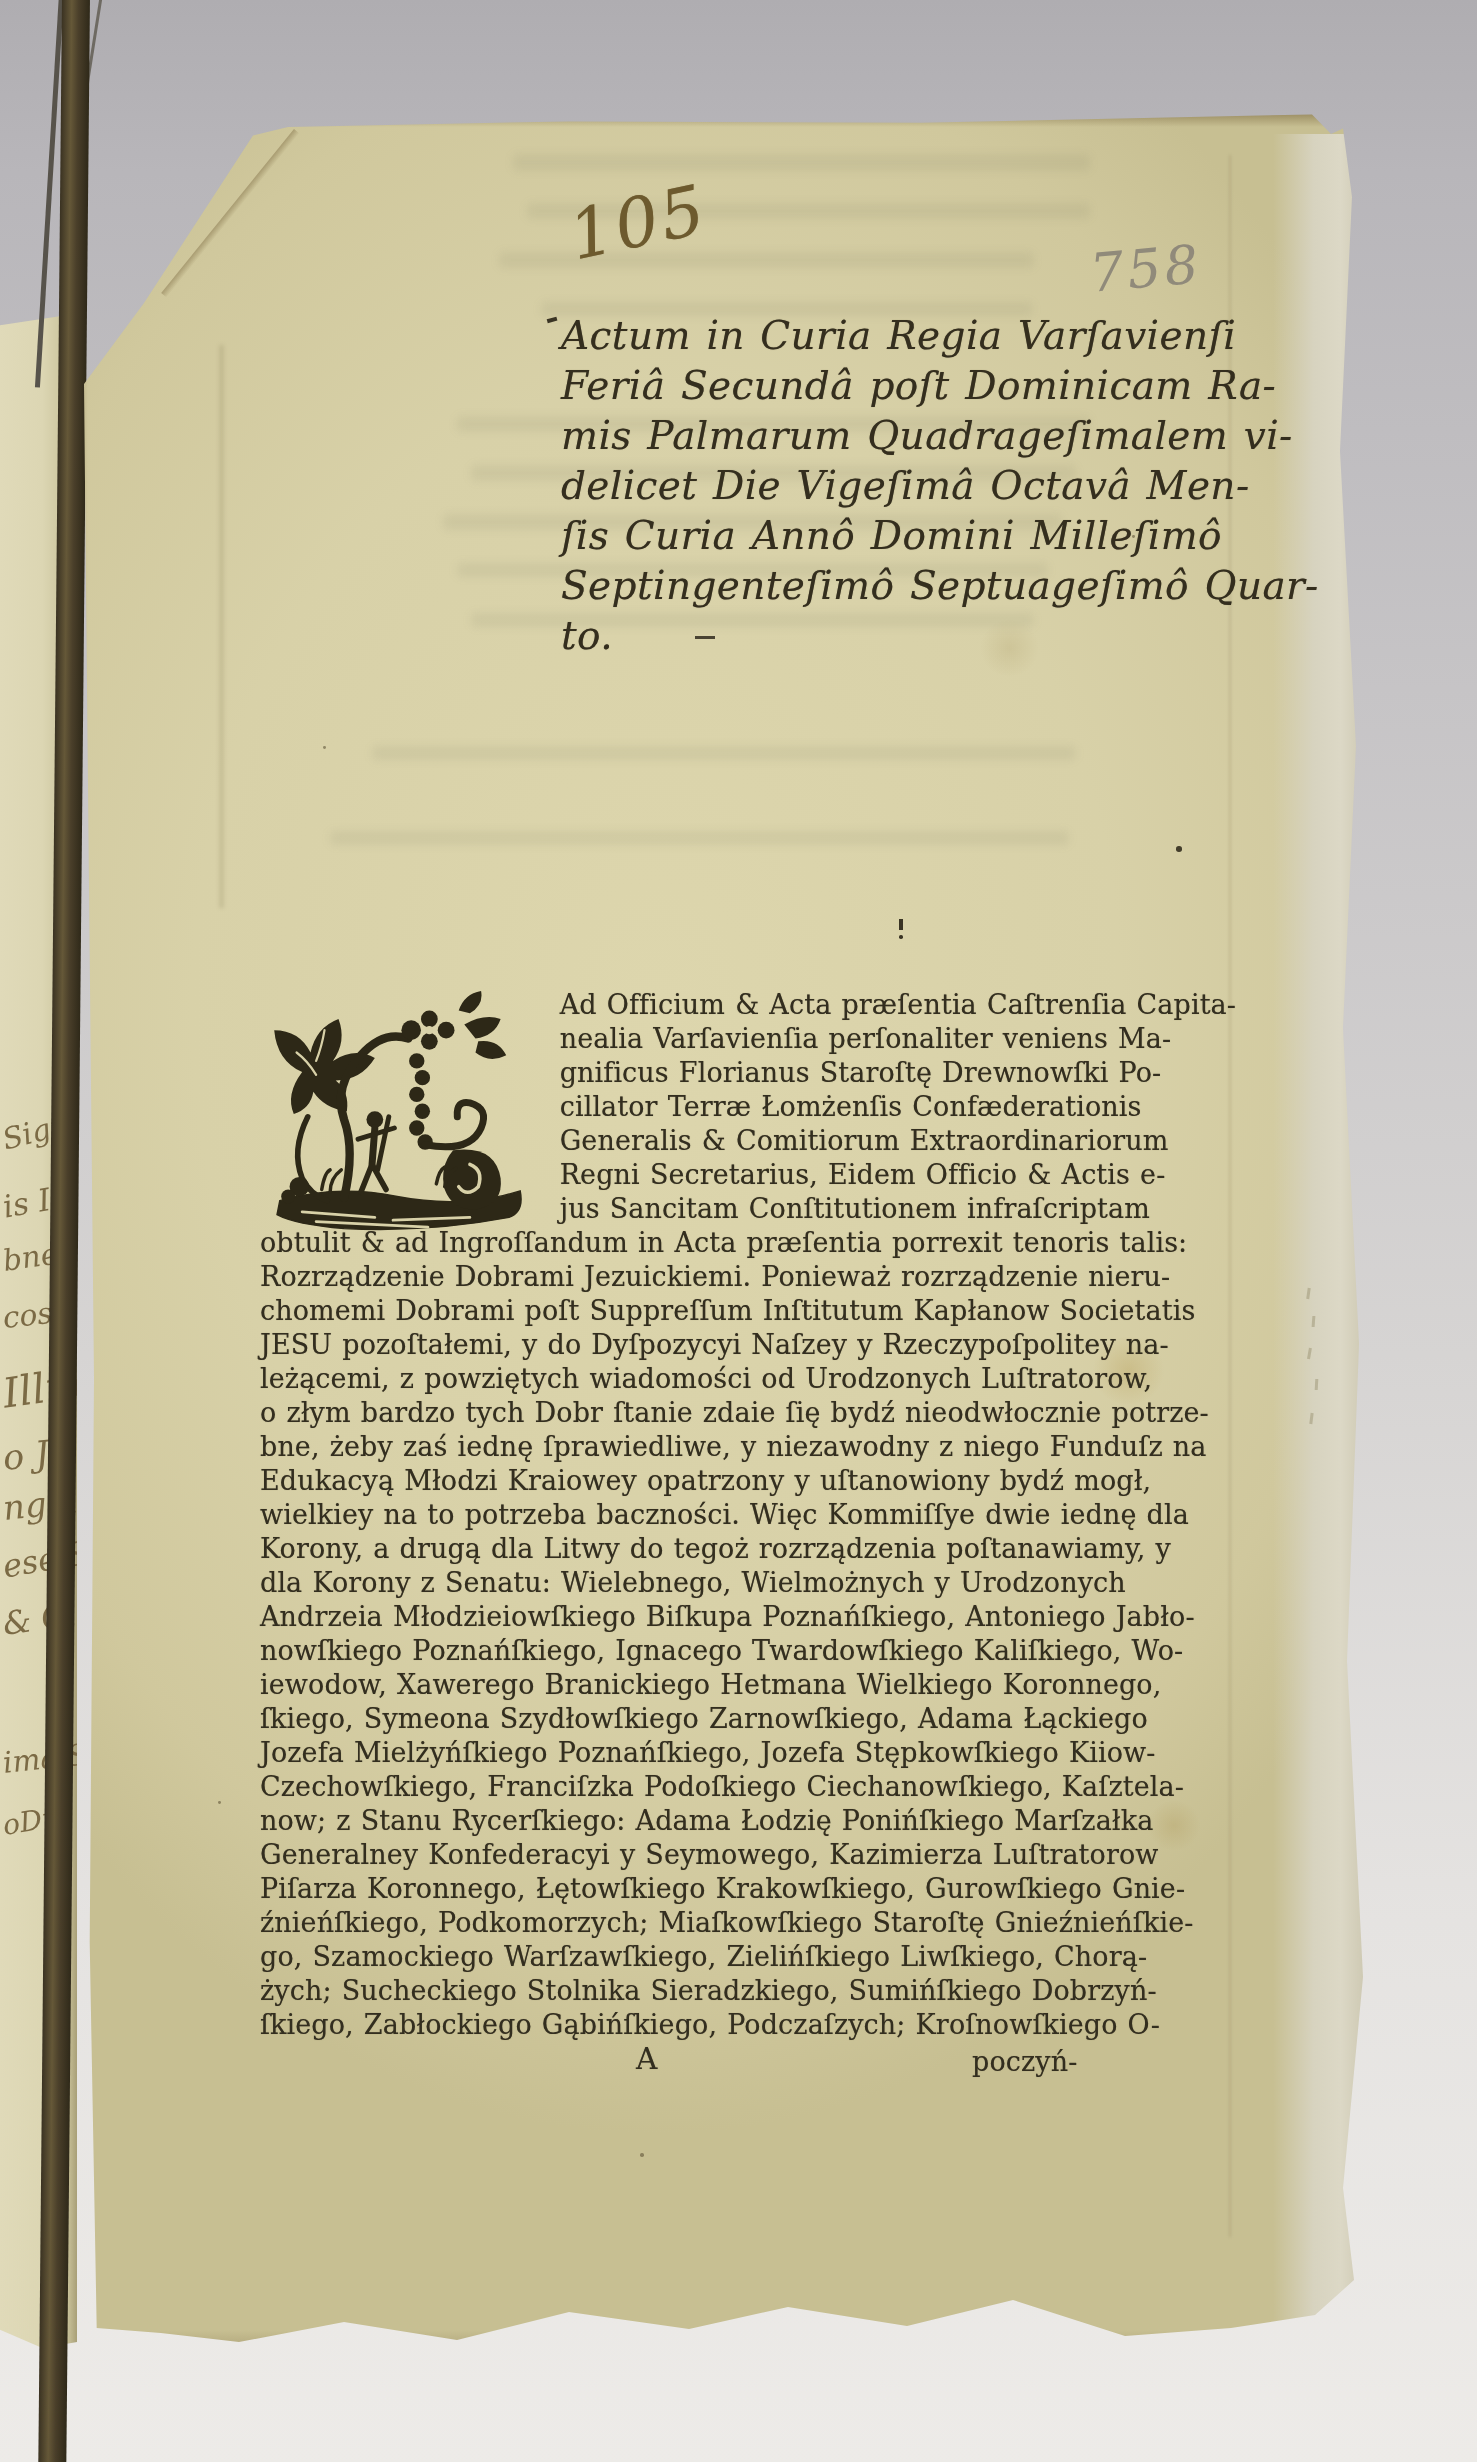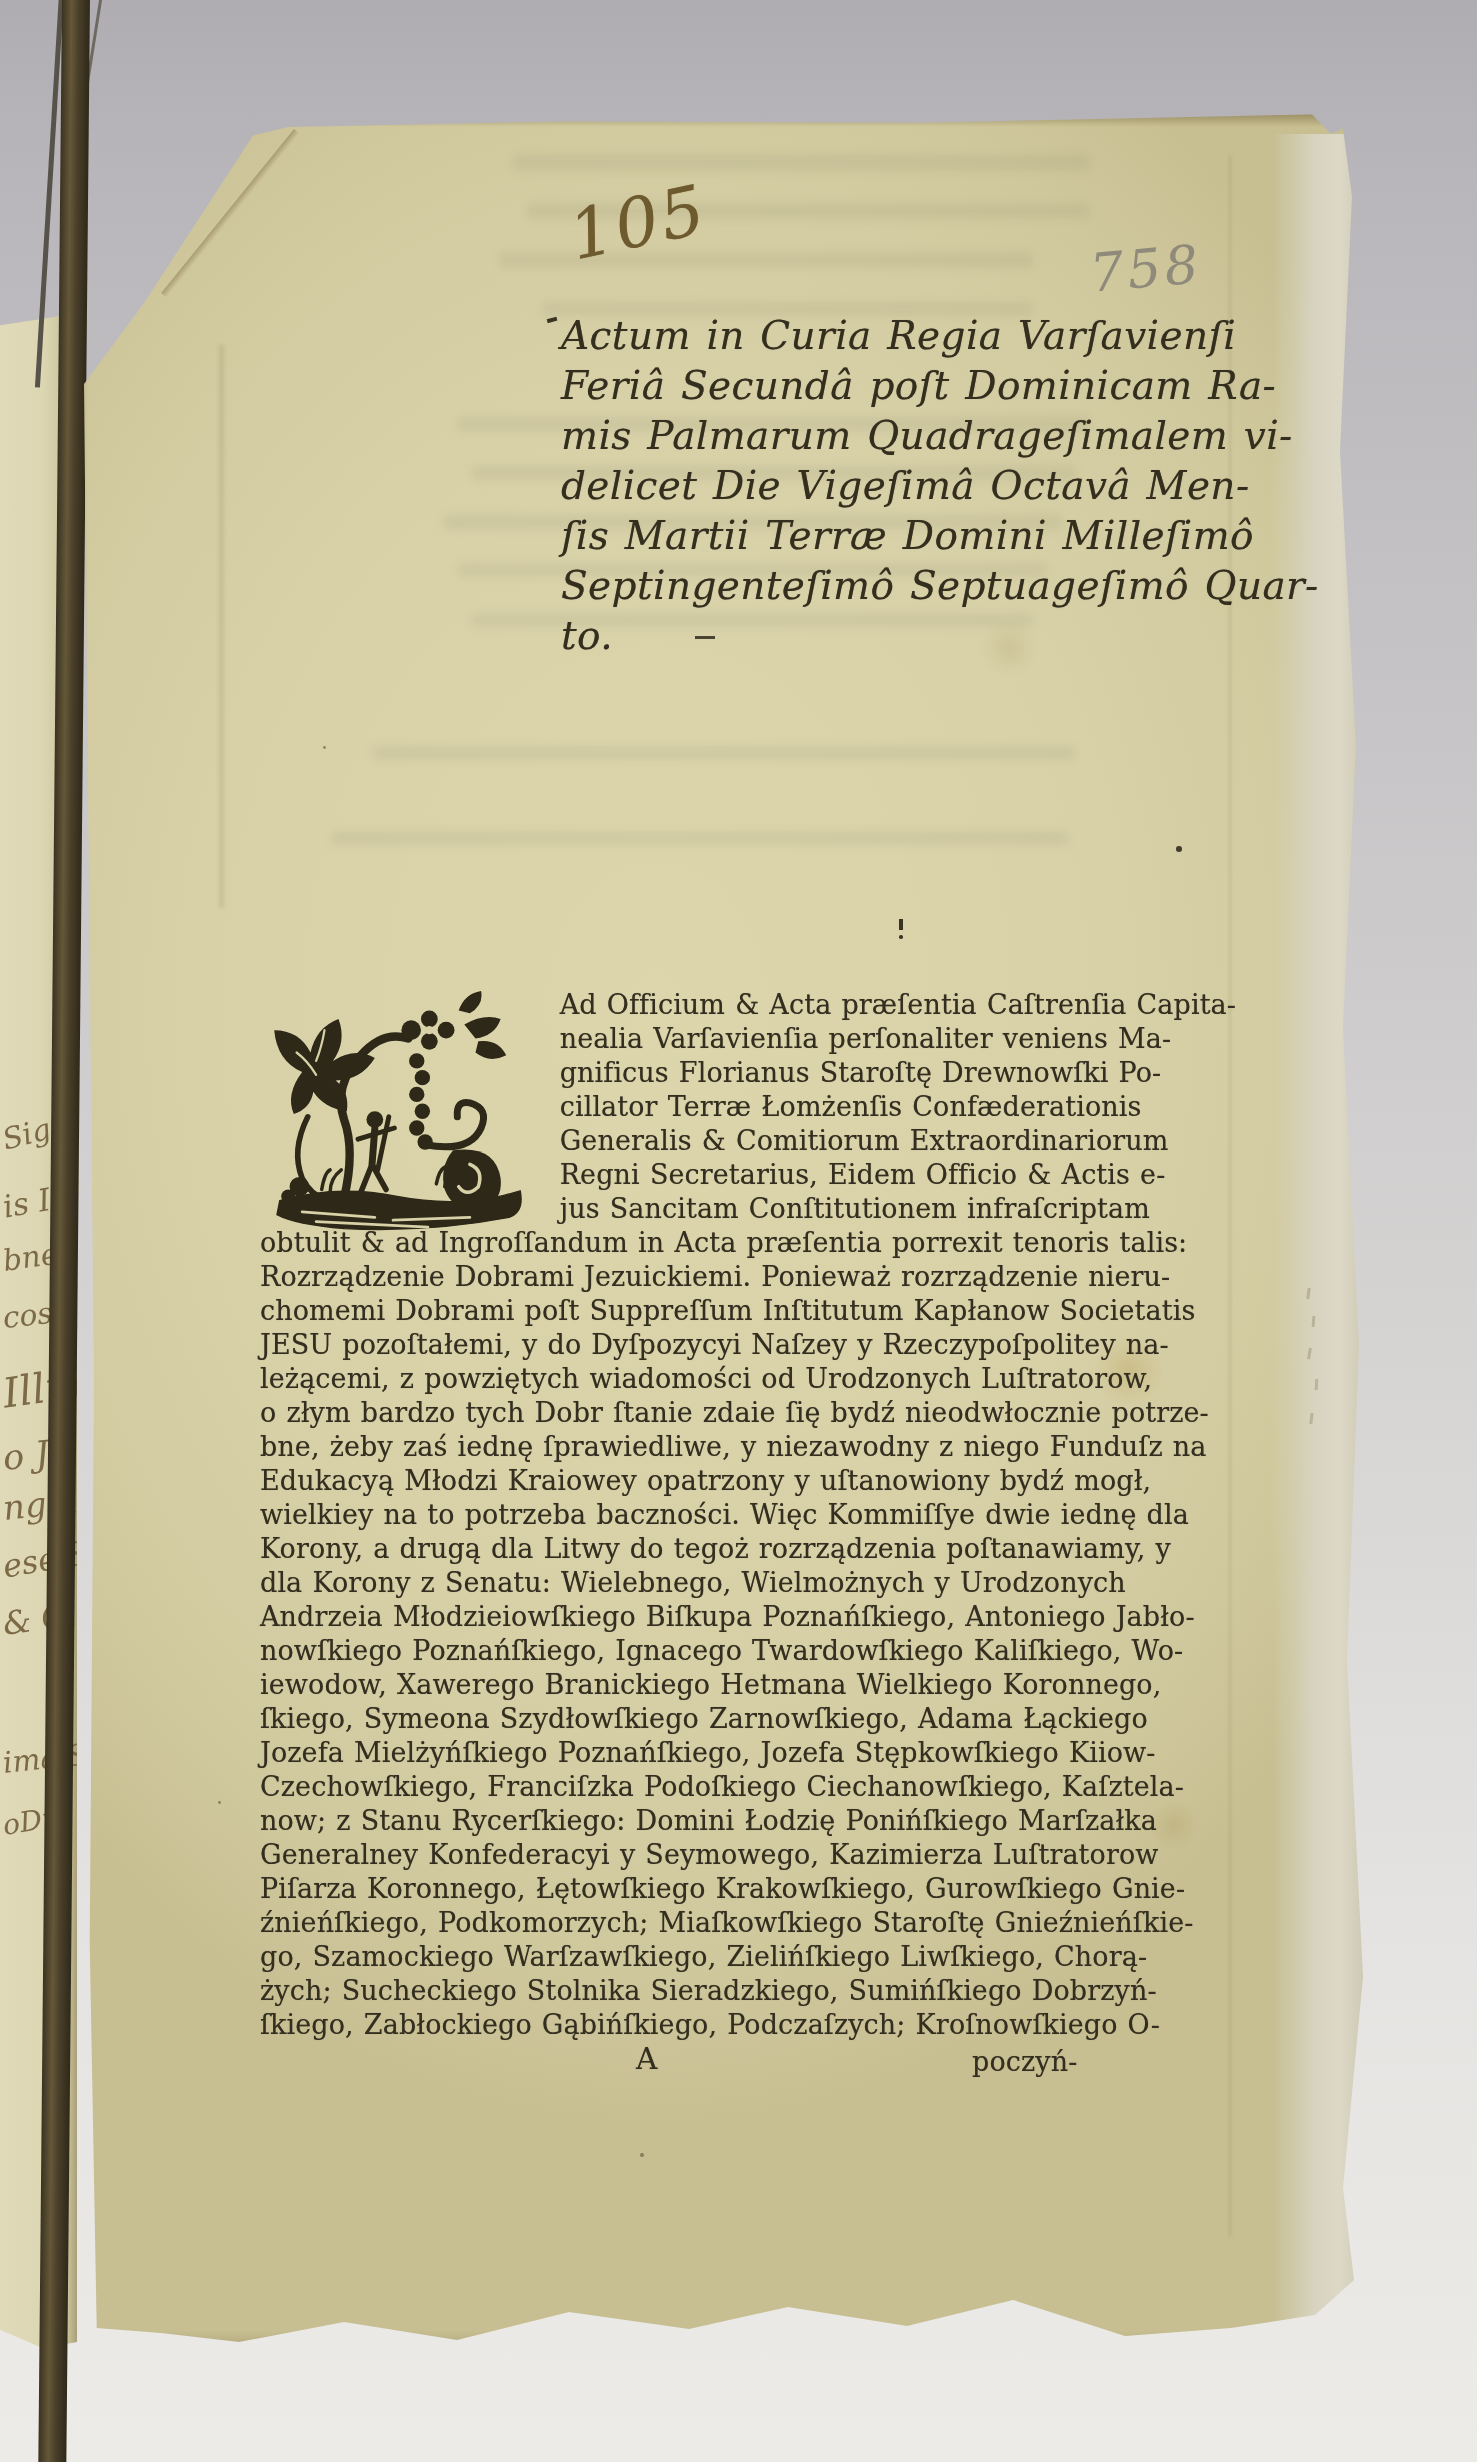--- a/index.html
+++ b/index.html
@@ -151,21 +151,21 @@
 
   <div class="hw-105">105</div>
   <div class="hw-758">758</div>
 
   <div class="mark-apostrophe"></div>
   <div class="heading">
     <div>Actum in Curia Regia Varſavienſi</div>
     <div>Feriâ Secundâ poſt Dominicam Ra-</div>
     <div>mis Palmarum Quadrageſimalem vi-</div>
     <div>delicet Die Vigeſimâ Octavâ Men-</div>
-    <div>ſis Martii Terræ Domini Milleſimô</div>
+    <div>ſis Curia Annô Domini Milleſimô</div>
     <div>Septingenteſimô Septuageſimô Quar-</div>
     <div>to.</div>
   </div>
   <div class="mark-dash"></div>
   <div class="mark-excl"></div>
   <div class="mark-excl-dot"></div>
   <div class="mark-dot"></div>
 
   <div class="content">
     <div class="initial-float">
@@ -236,21 +236,21 @@
     <div class="tl">Edukacyą Młodzi Kraiowey opatrzony y uſtanowiony bydź mogł,</div>
     <div class="tl">wielkiey na to potrzeba baczności.  Więc Kommiſſye dwie iednę dla</div>
     <div class="tl">Korony, a drugą dla Litwy do tegoż rozrządzenia poſtanawiamy, y</div>
     <div class="tl">dla Korony z Senatu: Wielebnego, Wielmożnych y Urodzonych</div>
     <div class="tl">Andrzeia Młodzieiowſkiego Biſkupa Poznańſkiego, Antoniego Jabło-</div>
     <div class="tl">nowſkiego Poznańſkiego, Ignacego Twardowſkiego Kaliſkiego, Wo-</div>
     <div class="tl">iewodow, Xawerego Branickiego Hetmana Wielkiego Koronnego,</div>
     <div class="tl">ſkiego, Symeona Szydłowſkiego Zarnowſkiego, Adama Łąckiego</div>
     <div class="tl">Jozefa Mielżyńſkiego Poznańſkiego, Jozefa Stępkowſkiego Kiiow-</div>
     <div class="tl">Czechowſkiego, Franciſzka Podoſkiego Ciechanowſkiego, Kaſztela-</div>
-    <div class="tl">now; z Stanu Rycerſkiego: Domini Łodzię Ponińſkiego Marſzałka</div>
+    <div class="tl">now; z Stanu Rycerſkiego: Adama Łodzię Ponińſkiego Marſzałka</div>
     <div class="tl">Generalney Konfederacyi y Seymowego, Kazimierza Luſtratorow</div>
     <div class="tl">Piſarza Koronnego, Łętowſkiego Krakowſkiego, Gurowſkiego Gnie-</div>
     <div class="tl">źnieńſkiego, Podkomorzych; Miaſkowſkiego Staroſtę Gnieźnieńſkie-</div>
     <div class="tl">go, Szamockiego Warſzawſkiego, Zielińſkiego Liwſkiego, Chorą-</div>
     <div class="tl">żych; Sucheckiego Stolnika Sieradzkiego, Sumińſkiego Dobrzyń-</div>
     <div class="tl">ſkiego, Zabłockiego Gąbińſkiego, Podczaſzych; Kroſnowſkiego O-</div>
     <div class="sigrow">
       <span class="sig-a">A</span>
       <span class="catchword">poczyń-</span>
     </div>

